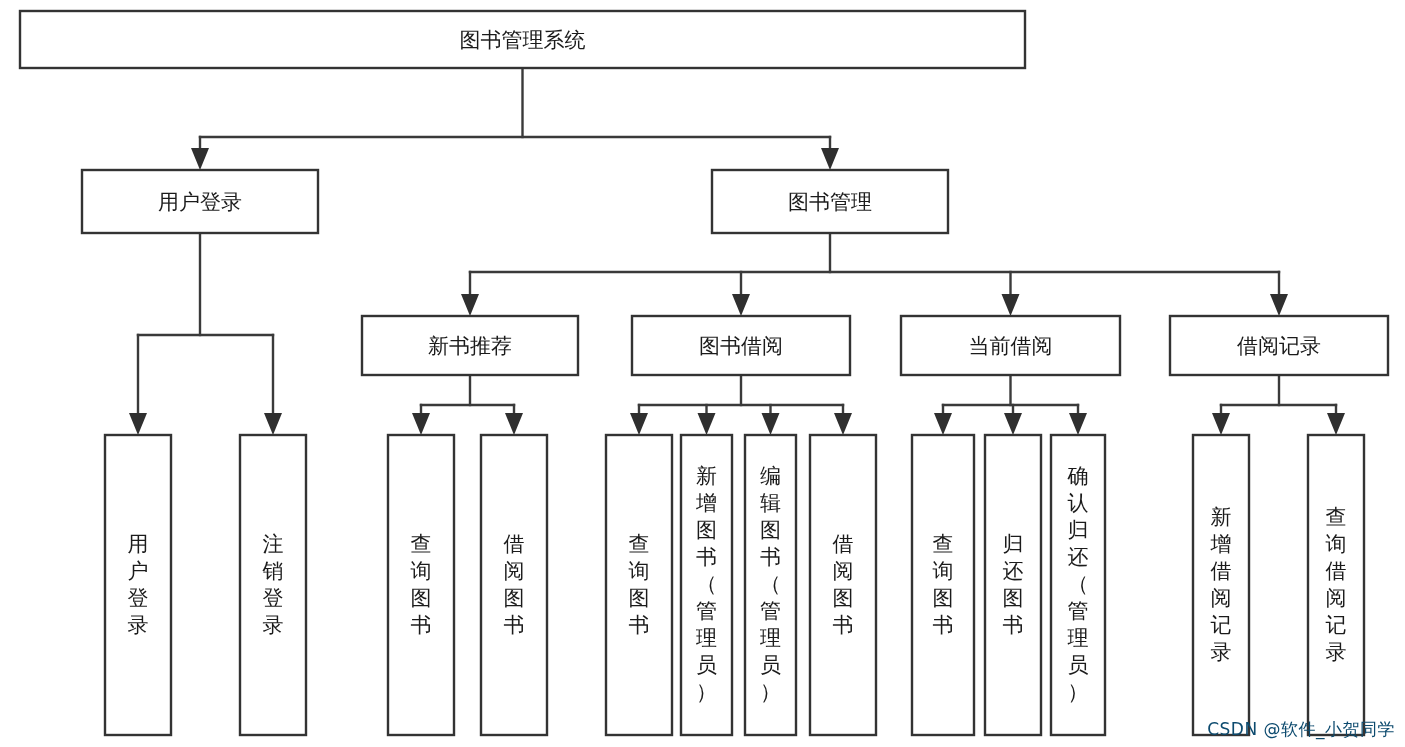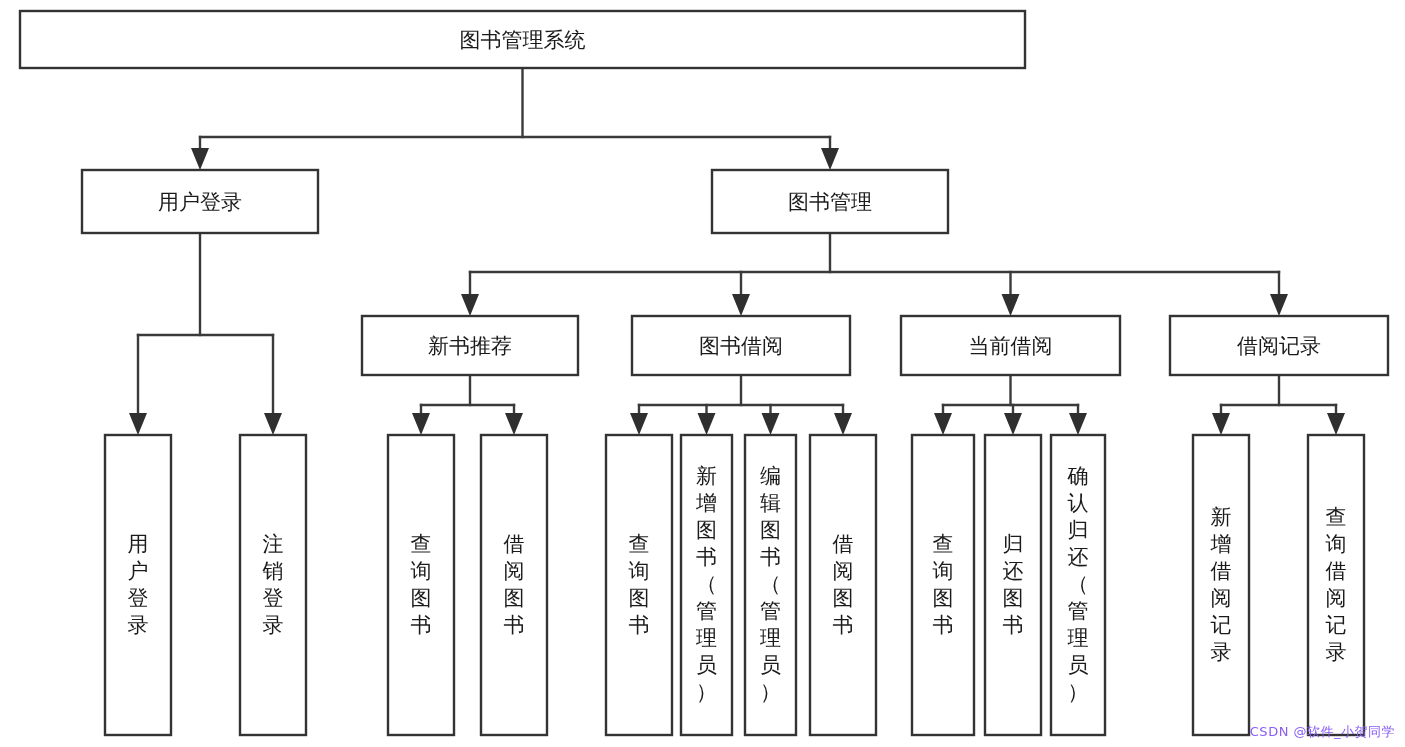--- a/index.html
+++ b/index.html
@@ -50,22 +50,22 @@
     font-family: "DejaVu Sans", "Liberation Sans", sans-serif;
     font-size: 21px;
     fill: #1b1b1b;
     text-anchor: middle;
   }
   .watermark {
     position: absolute;
     right: 10px;
     bottom: 6px;
     font-family: "DejaVu Sans", "Liberation Sans", sans-serif;
-    font-size: 13px;
-    color: #8b5cf6;
+    font-size: 17px;
+    color: #0c4a6e;
     letter-spacing: 0.5px;
     white-space: nowrap;
     user-select: none;
   }
 </style>
 </head>
 <body>
 
 <div id="diagram-root">
   <svg class="flow" viewBox="0 0 1405 747">

